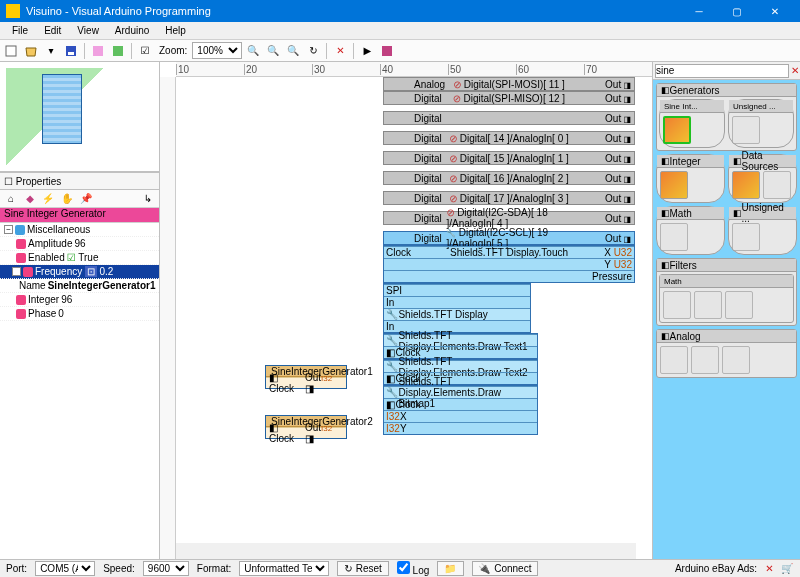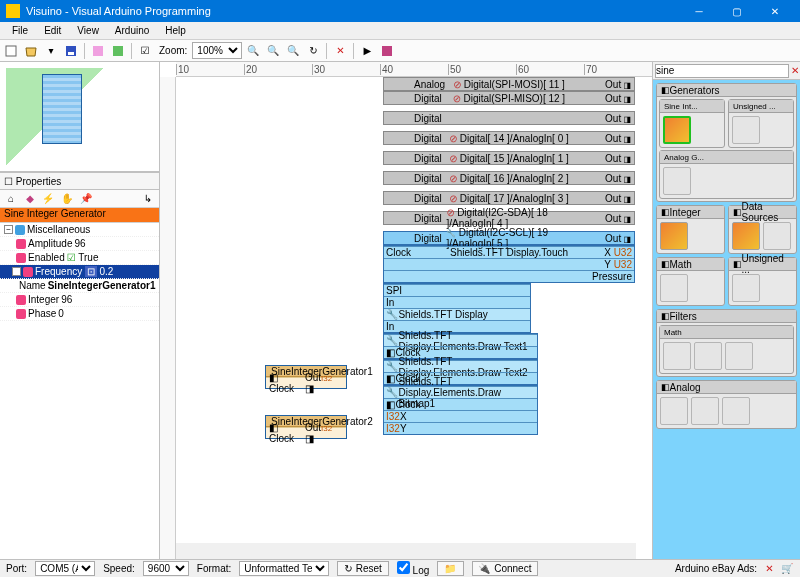--- a/index.html
+++ b/index.html
@@ -15,21 +15,21 @@
 .tbtn { width: 18px; height: 18px; display: inline-flex; align-items: center; justify-content: center; cursor: pointer; border-radius: 2px; }
 .zoomlabel { margin: 0 3px; }
 .zoomcombo { width: 50px; height: 17px; border: 1px solid #aaa; background: #fff; font-size: 10px; }
 .main { display: flex; height: 497px; }
 .leftpanel { width: 160px; display: flex; flex-direction: column; border-right: 1px solid #c0c0c0; }
 .preview { height: 110px; background: #fff; border-bottom: 1px solid #c0c0c0; padding: 6px; }
 .preview-inner { width: 100%; height: 100%; background: linear-gradient(135deg,#b0e8b0 40%,#fff 40%); position: relative; }
 .preview-thumb { position: absolute; left: 36px; top: 6px; width: 40px; height: 70px; background: repeating-linear-gradient(#88c5f0,#88c5f0 3px,#b0d8f5 3px,#b0d8f5 6px); border: 1px solid #2060a0; }
 .prophdr { height: 18px; background: #f5f5f5; border-top: 1px solid #c0c0c0; border-bottom: 1px solid #c0c0c0; display: flex; align-items: center; padding: 0 4px; position: relative; }
 .proptoolbar { height: 18px; background: #fafafa; border-bottom: 1px solid #d0d0d0; display: flex; align-items: center; padding: 0 2px; gap: 1px; }
-.propname { height: 15px; padding: 0 4px; border-bottom: 1px solid #d0d0d0; background: #f97316; }
+.propname { height: 15px; padding: 0 4px; border-bottom: 1px solid #d0d0d0; background: #ec4899; }
 .proptree { flex: 1; background: #fff; overflow: auto; }
 .prow { display: flex; height: 14px; align-items: center; border-bottom: 1px dotted #eee; }
 .prow .pn { display: flex; align-items: center; padding-left: 4px; }
 .prow .pv { flex: 1; padding-left: 2px; }
 .exp { width: 9px; height: 9px; border: 1px solid #888; display: inline-flex; align-items: center; justify-content: center; margin-right: 2px; font-size: 8px; cursor: pointer; background:#fff; }
 .picon { width: 10px; height: 10px; border-radius: 2px; margin-right: 2px; }
 .canvas { flex: 1; background: #fff; position: relative; overflow: hidden; }
 .ruler-h { position: absolute; top: 0; left: 16px; right: 0; height: 15px; background: #f8f8f8; border-bottom: 1px solid #ccc; font-size: 8px; display: flex; align-items: center; }
 .ruler-v { position: absolute; top: 15px; left: 0; width: 16px; bottom: 0; background: #f8f8f8; border-right: 1px solid #ccc; }
 .rtick { border-left: 1px solid #aaa; padding-left: 1px; color: #555; }
@@ -53,21 +53,21 @@
 .rphdr input { flex: 1; height: 14px; border: 1px solid #aaa; font-size: 10px; }
 .catgroup { margin: 3px; border: 1px solid #a0a0a0; border-radius: 3px; background: #e8e8e8; }
 .cathdr { height: 13px; background: #d0d0d0; border-bottom: 1px solid #a0a0a0; padding: 0 4px; font-size: 9px; display: flex; align-items: center; }
 .catbody { padding: 3px; display: flex; gap: 3px; flex-wrap: wrap; }
 .catbody.packed { min-height: 30px; }
 .comp { width: 28px; height: 28px; background: #fff; border: 1px solid #a0a0a0; border-radius: 2px; cursor: pointer; }
 .comp.sel { border: 2px solid #20c020; }
 .comp.prim { background: linear-gradient(135deg,#f08030,#f0c030); }
 .comp.faded { background: #e4e4e4; opacity: 0.7; }
 .twocol { display: flex; gap: 3px; margin: 3px; }
-.twocol .catgroup { margin: 0; flex: 1; }
+.twocol .catgroup { margin: 0; flex: 1; border-radius: 16px; }
 .statusbar { height: 18px; background: #f0f0f0; border-top: 1px solid #c0c0c0; display: flex; align-items: center; padding: 0 6px; gap: 8px; }
 .statusbar .combo { height: 15px; border: 1px solid #aaa; background: #fff; font-size: 10px; }
 .statusbar .btn { height: 15px; border: 1px solid #aaa; background: #f8f8f8; padding: 0 6px; cursor: pointer; display: inline-flex; align-items: center; gap: 3px; }
 .outlbl { color: #c05000; font-size: 8px; }
 svg.ico { width: 14px; height: 14px; }
 </style>
 </head>
 <body>
 
 <div class="titlebar">
@@ -362,26 +362,20 @@
                 <div class="comp sel prim"></div>
               </div>
             </div>
           <div class="catgroup" style="flex:1">
               <div class="cathdr" style="font-size:8px">Unsigned ...</div>
               <div class="catbody">
                 <div class="comp faded"></div>
               </div>
             </div>
         </div>
-        <div class="catgroup" style="margin:2px">
-            <div class="cathdr" style="font-size:8px">Analog G...</div>
-            <div class="catbody">
-              <div class="comp faded"></div>
-            </div>
-          </div>
       </div>
 
       <div class="twocol">
         <div class="catgroup">
           <div class="cathdr">◧ <span>Integer</span></div>
           <div class="catbody">
               <div class="comp prim"></div>
             </div>
         </div>
         <div class="catgroup">

